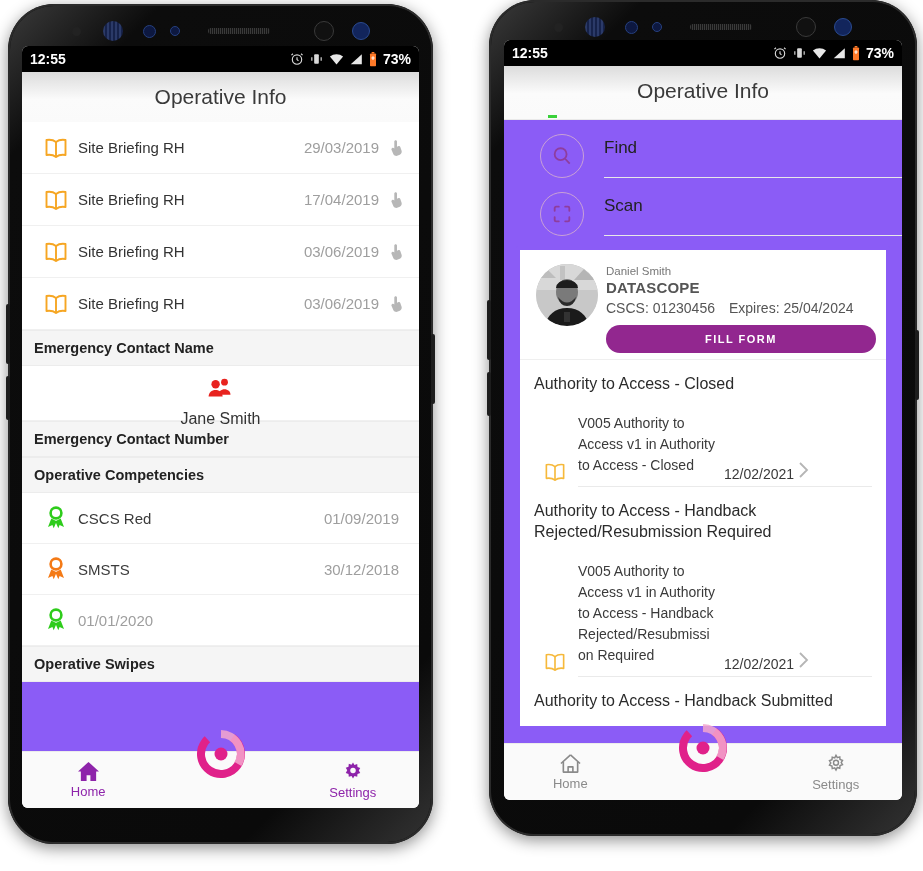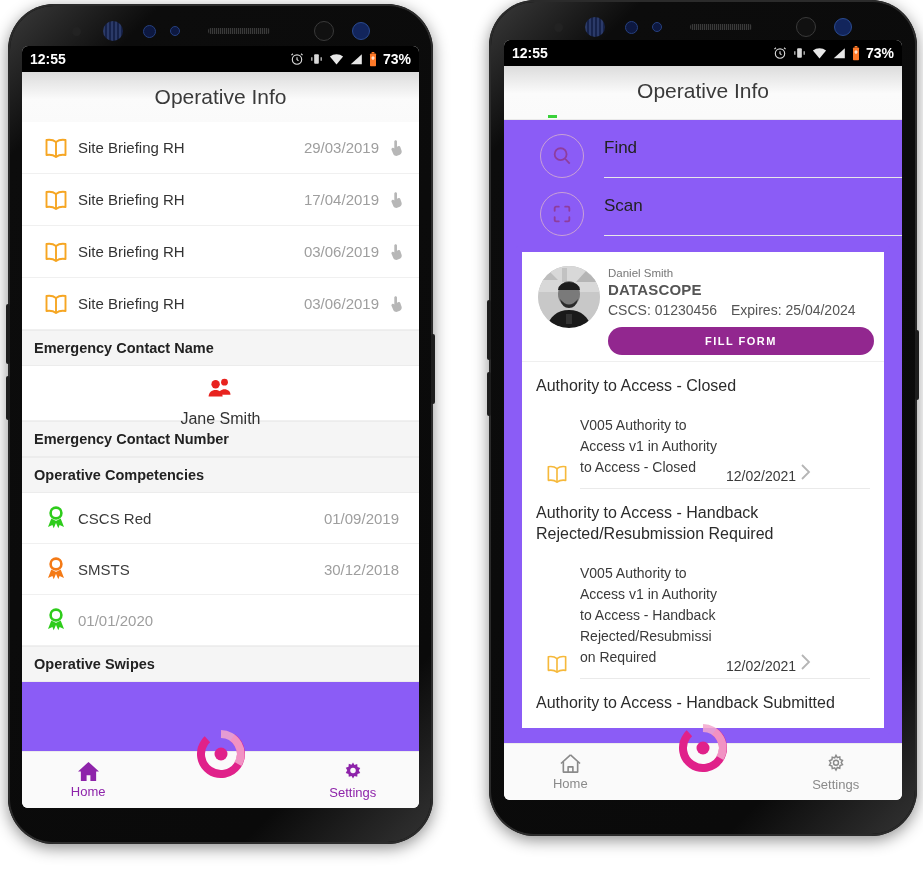--- a/index.html
+++ b/index.html
@@ -65,21 +65,21 @@
   
   .action{display:flex;align-items:flex-end;height:58px;padding:0 0 0 14px;margin-left:22px;}
   .action .circ{width:42px;height:42px;border-radius:50%;border:1.6px solid #c9a1d6;
                 display:flex;align-items:center;justify-content:center;flex:0 0 42px;}
   .action .atext{font-size:17px;color:#222;margin-left:20px;flex:1;
                  border-bottom:1px solid #e8e8e8;height:100%;display:flex;align-items:center;
                  padding-right:14px;}
   .greensliver{height:5px;border-bottom:1px solid #e9e9e9;position:relative;background:#fafafa;}
   .greensliver i{position:absolute;left:44px;top:1px;width:9px;height:3px;background:#3ad13a;display:block;}
 
-  .card{margin:10px 12px 8px 12px;border:6px solid #8b5cf6;background:#fff;border-radius:2px;}
+  .card{margin:10px 12px 8px 12px;border:4px solid #8b5cf6;background:#fff;border-radius:2px;}
   .card-inner{padding:10px 10px 6px 10px;border-bottom:1px solid #efefef;}
   .profile{display:flex;align-items:flex-start;}
   .avatar{width:62px;height:62px;border-radius:50%;flex:0 0 62px;margin:4px 8px 0 6px;
           overflow:hidden;position:relative;background:#cfcfcf;}
   .pinfo{flex:1;padding-top:4px;}
   .pname{font-size:11.5px;color:#777;line-height:1.25;}
   .pcompany{font-size:15px;color:#555;font-weight:bold;line-height:1.35;letter-spacing:.2px;}
   .pmeta{font-size:14px;color:#555;line-height:1.4;}
   .pmeta span{margin-right:14px;}
   .fillbtn{margin-top:7px;background:#92278f;color:#fff;text-align:center;

